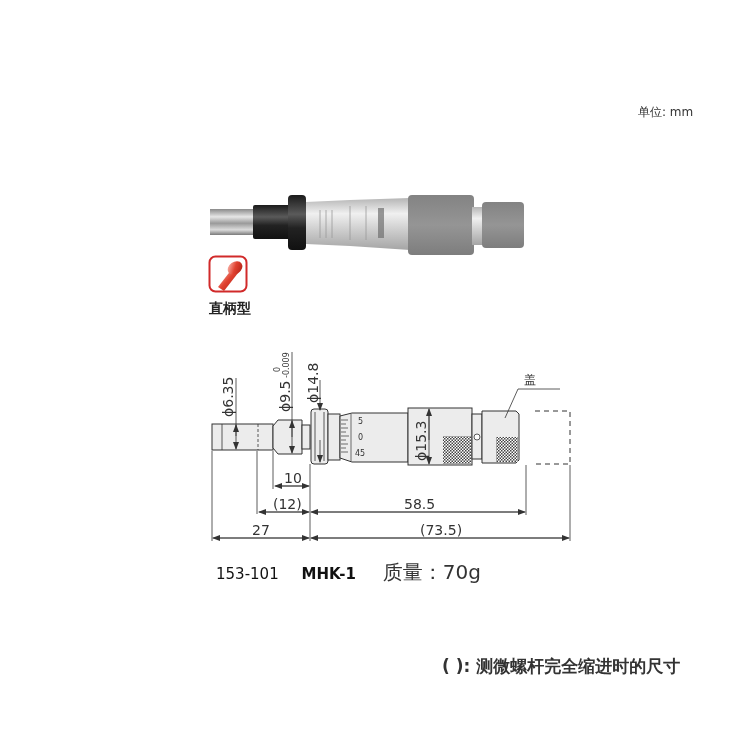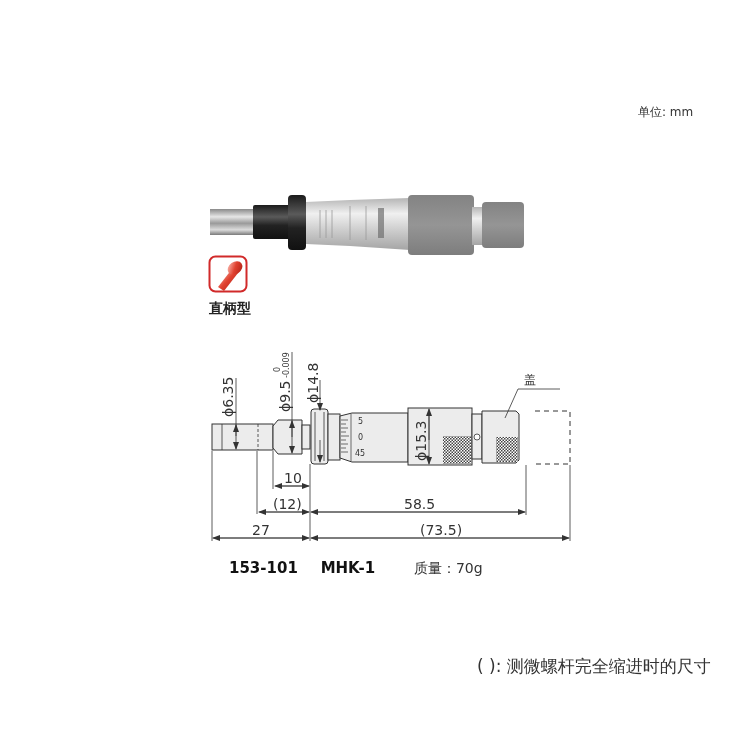--- a/index.html
+++ b/index.html
@@ -2,24 +2,24 @@
 <html><head>
 <meta charset="utf-8">
 <style>
   html, body { margin: 0; padding: 0; background: #ffffff; }
   body { width: 750px; height: 750px; position: relative; overflow: hidden;
          font-family: "DejaVu Sans", "Liberation Sans", sans-serif; color: #222; }
   .abs { position: absolute; }
   .unit { left: 638px; top: 104px; font-size: 12px; color: #333; }
   .badge-label { left: 209px; top: 300px; font-size: 14px; font-weight: bold; color: #222; }
   .model-line { left: 216px; top: 559px; font-size: 15px; white-space: nowrap; }
-  .model-line .code { font-weight: bold; color: #111; margin-left: 13px; }
+  .model-line .code { font-weight: normal; color: #111; }
   .model-line .name { font-weight: bold; color: #111; margin-left: 18px; }
-  .model-line .mass { margin-left: 34px; color: #333; font-size: 14px; }
-  .footnote { left: 477px; top: 655px; font-size: 17px; color: #333; white-space: nowrap; }
+  .model-line .mass { margin-left: 22px; color: #333; font-size: 20px; }
+  .footnote { left: 442px; top: 655px; font-size: 17px; color: #333; white-space: nowrap; font-weight: bold; }
   svg text { font-family: "DejaVu Sans", "Liberation Sans", sans-serif; }
 </style>
 </head>
 <body>
 
 <div class="abs unit">单位: mm</div>
 
 <svg class="abs" style="left:200px;top:188px;" width="340" height="75" viewBox="0 0 340 75">
   <defs>
     <linearGradient id="gSpindle" x1="0" y1="0" x2="0" y2="1">

